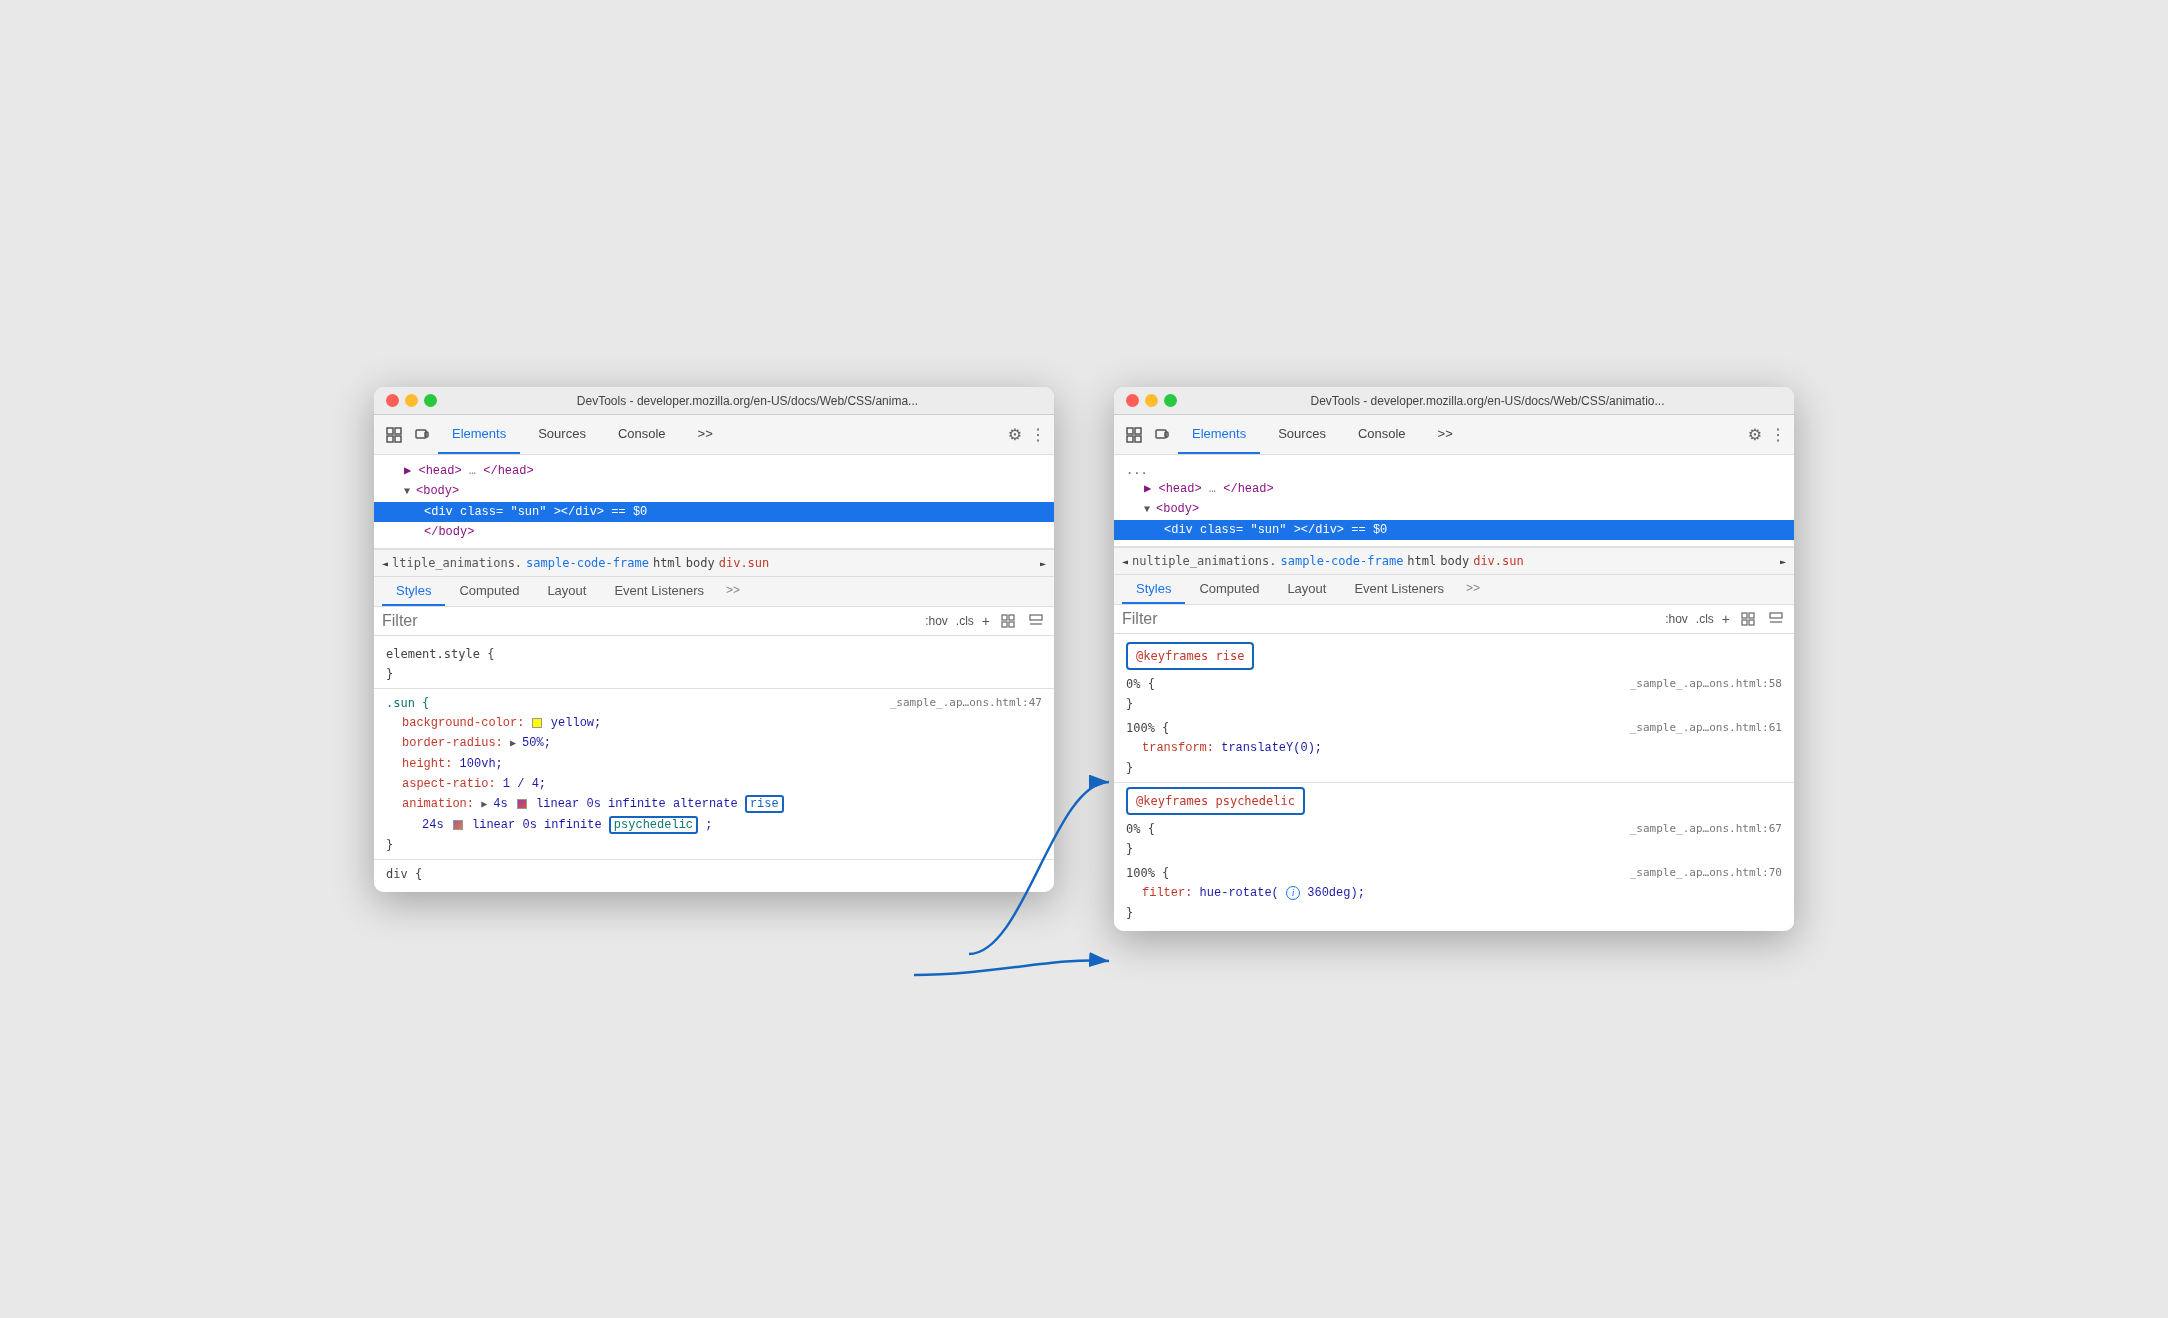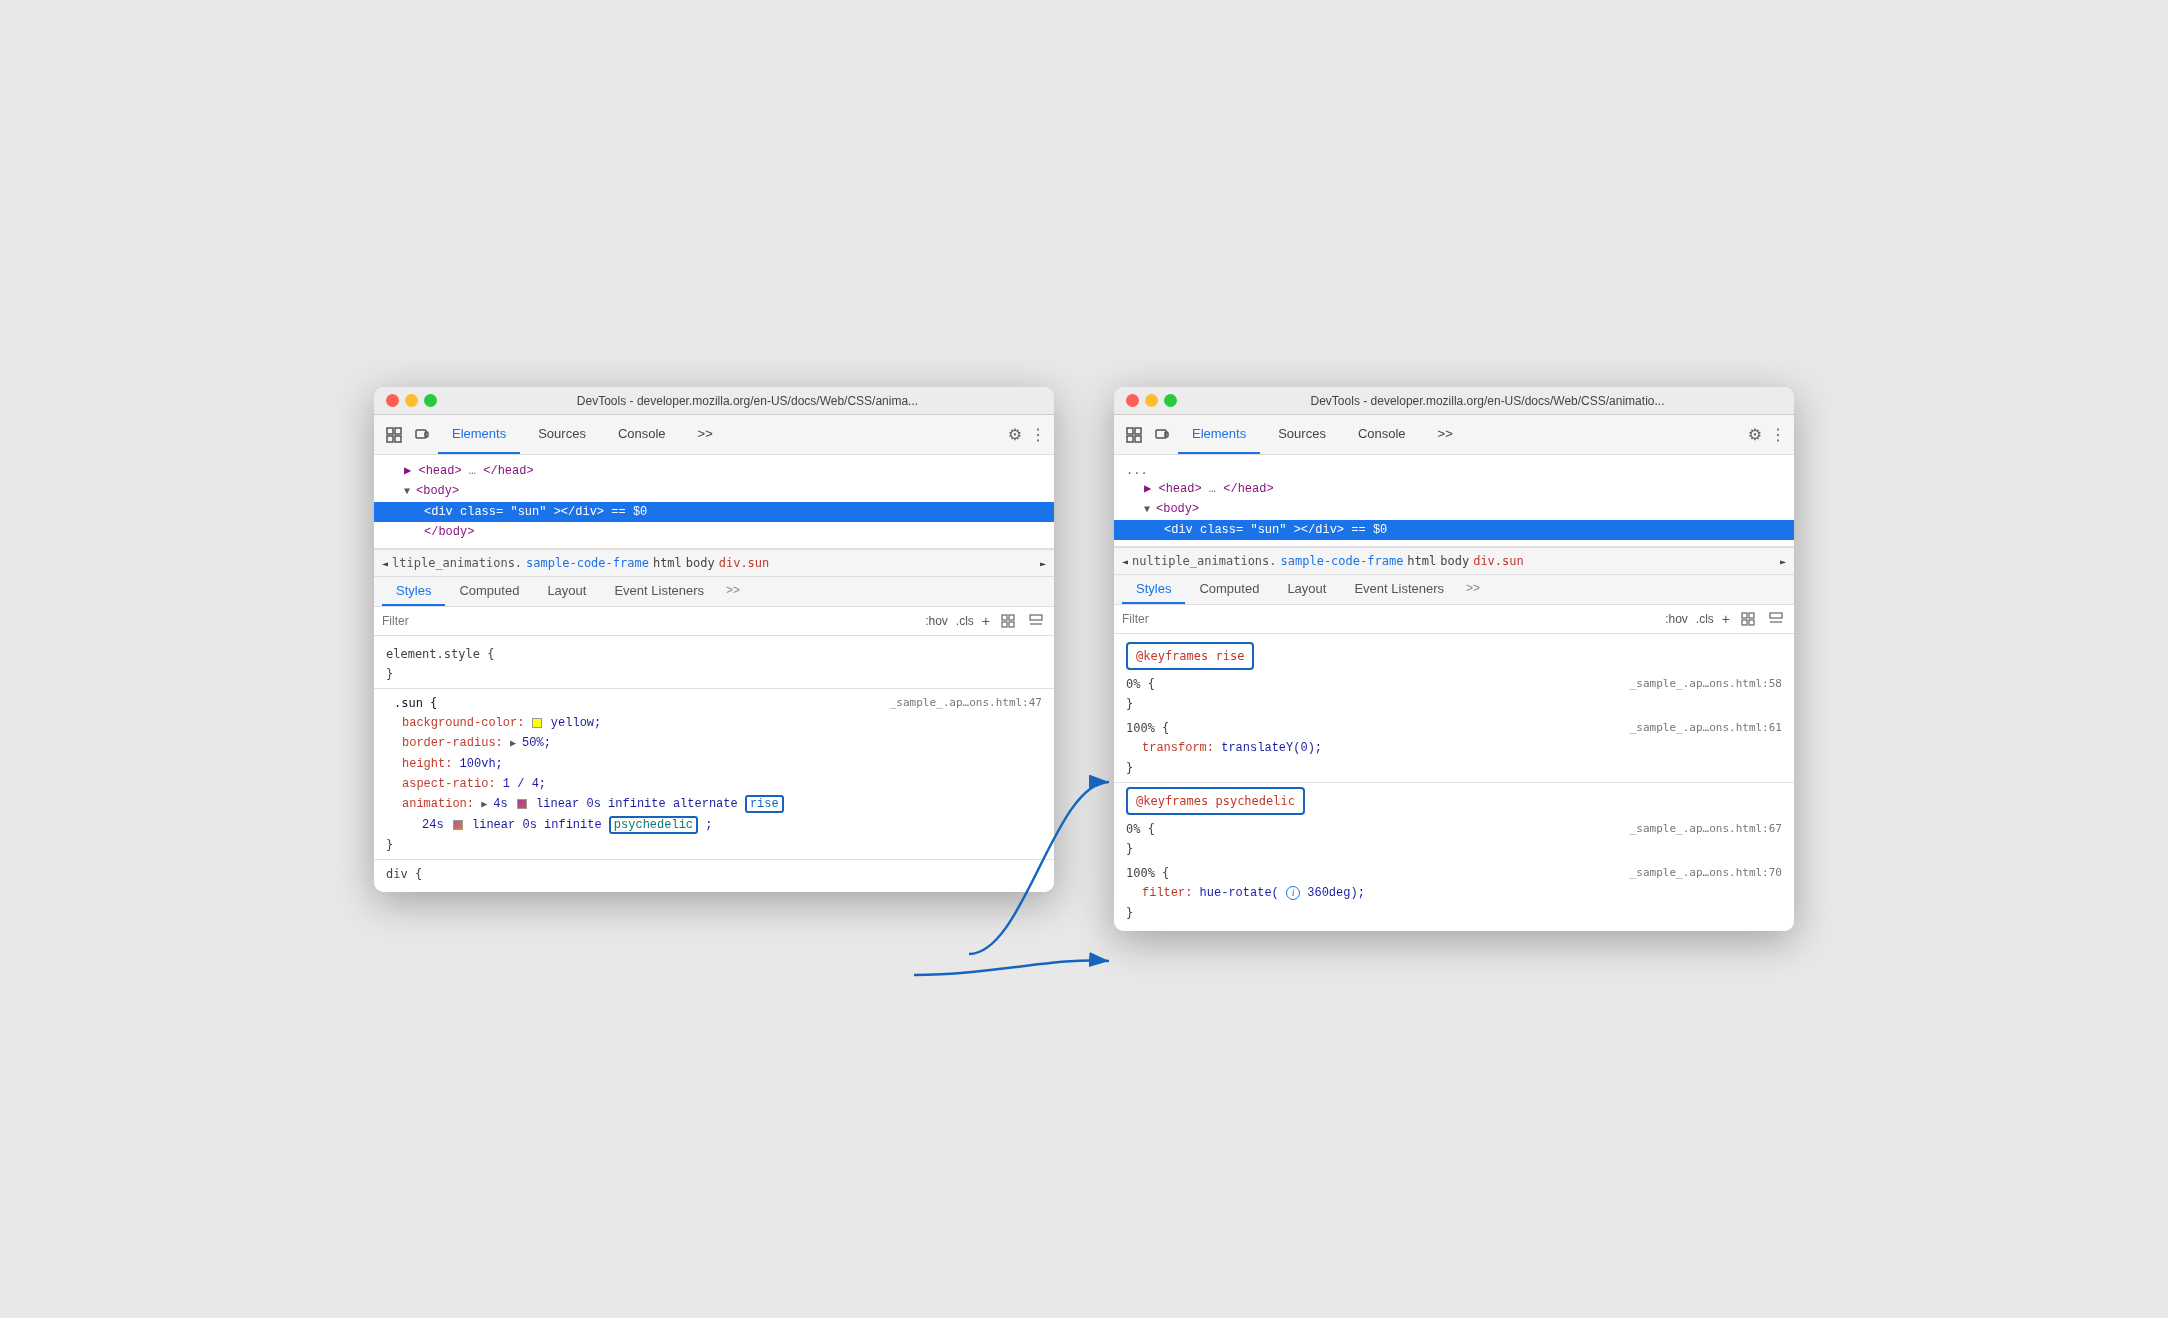--- a/index.html
+++ b/index.html
@@ -171,21 +171,21 @@
       display: flex;
       align-items: center;
       padding: 4px 8px;
       border-bottom: 1px solid #ddd;
       gap: 8px;
     }
     .filter-input {
       flex: 1;
       border: none;
       outline: none;
-      font-size: 12px;
+      font-size: 16px;
       color: #a16207;
       background: transparent;
     }
     .filter-hov {
       font-size: 12px;
       color: #555;
       cursor: pointer;
     }
     .filter-cls {
       font-size: 12px;
@@ -412,21 +412,21 @@
     <div class="styles-content">
 
       <div class="style-rule">
         <div style="color:#444; font-family:Menlo,monospace; font-size:12px;">element.style {</div>
         <div style="color:#444; font-family:Menlo,monospace; font-size:12px;">}</div>
       </div>
       <div class="separator-line"></div>
 
       <div class="style-rule">
         <div class="style-rule-header">
-          <span style="color:#0f172a; font-family:Menlo,monospace; font-size:12px;margin-left:8px;">.sun {</span>
+          <span style="color:#0f766e; font-family:Menlo,monospace; font-size:12px;">.sun {</span>
           <span style="color:#777; font-size:11px; font-family:Menlo,monospace;">_sample_.ap…ons.html:47</span>
         </div>
         <div class="rule-prop">
           <span class="prop-name">background-color: </span>
           <span style="display:inline-block;width:10px;height:10px;background:#ffff00;border:1px solid #999;vertical-align:middle;margin-right:2px;"></span>
           <span class="prop-val">yellow;</span>
         </div>
         <div class="rule-prop">
           <span class="prop-name">border-radius: </span>
           <span style="color:#555;font-size:10px;">▶ </span>

